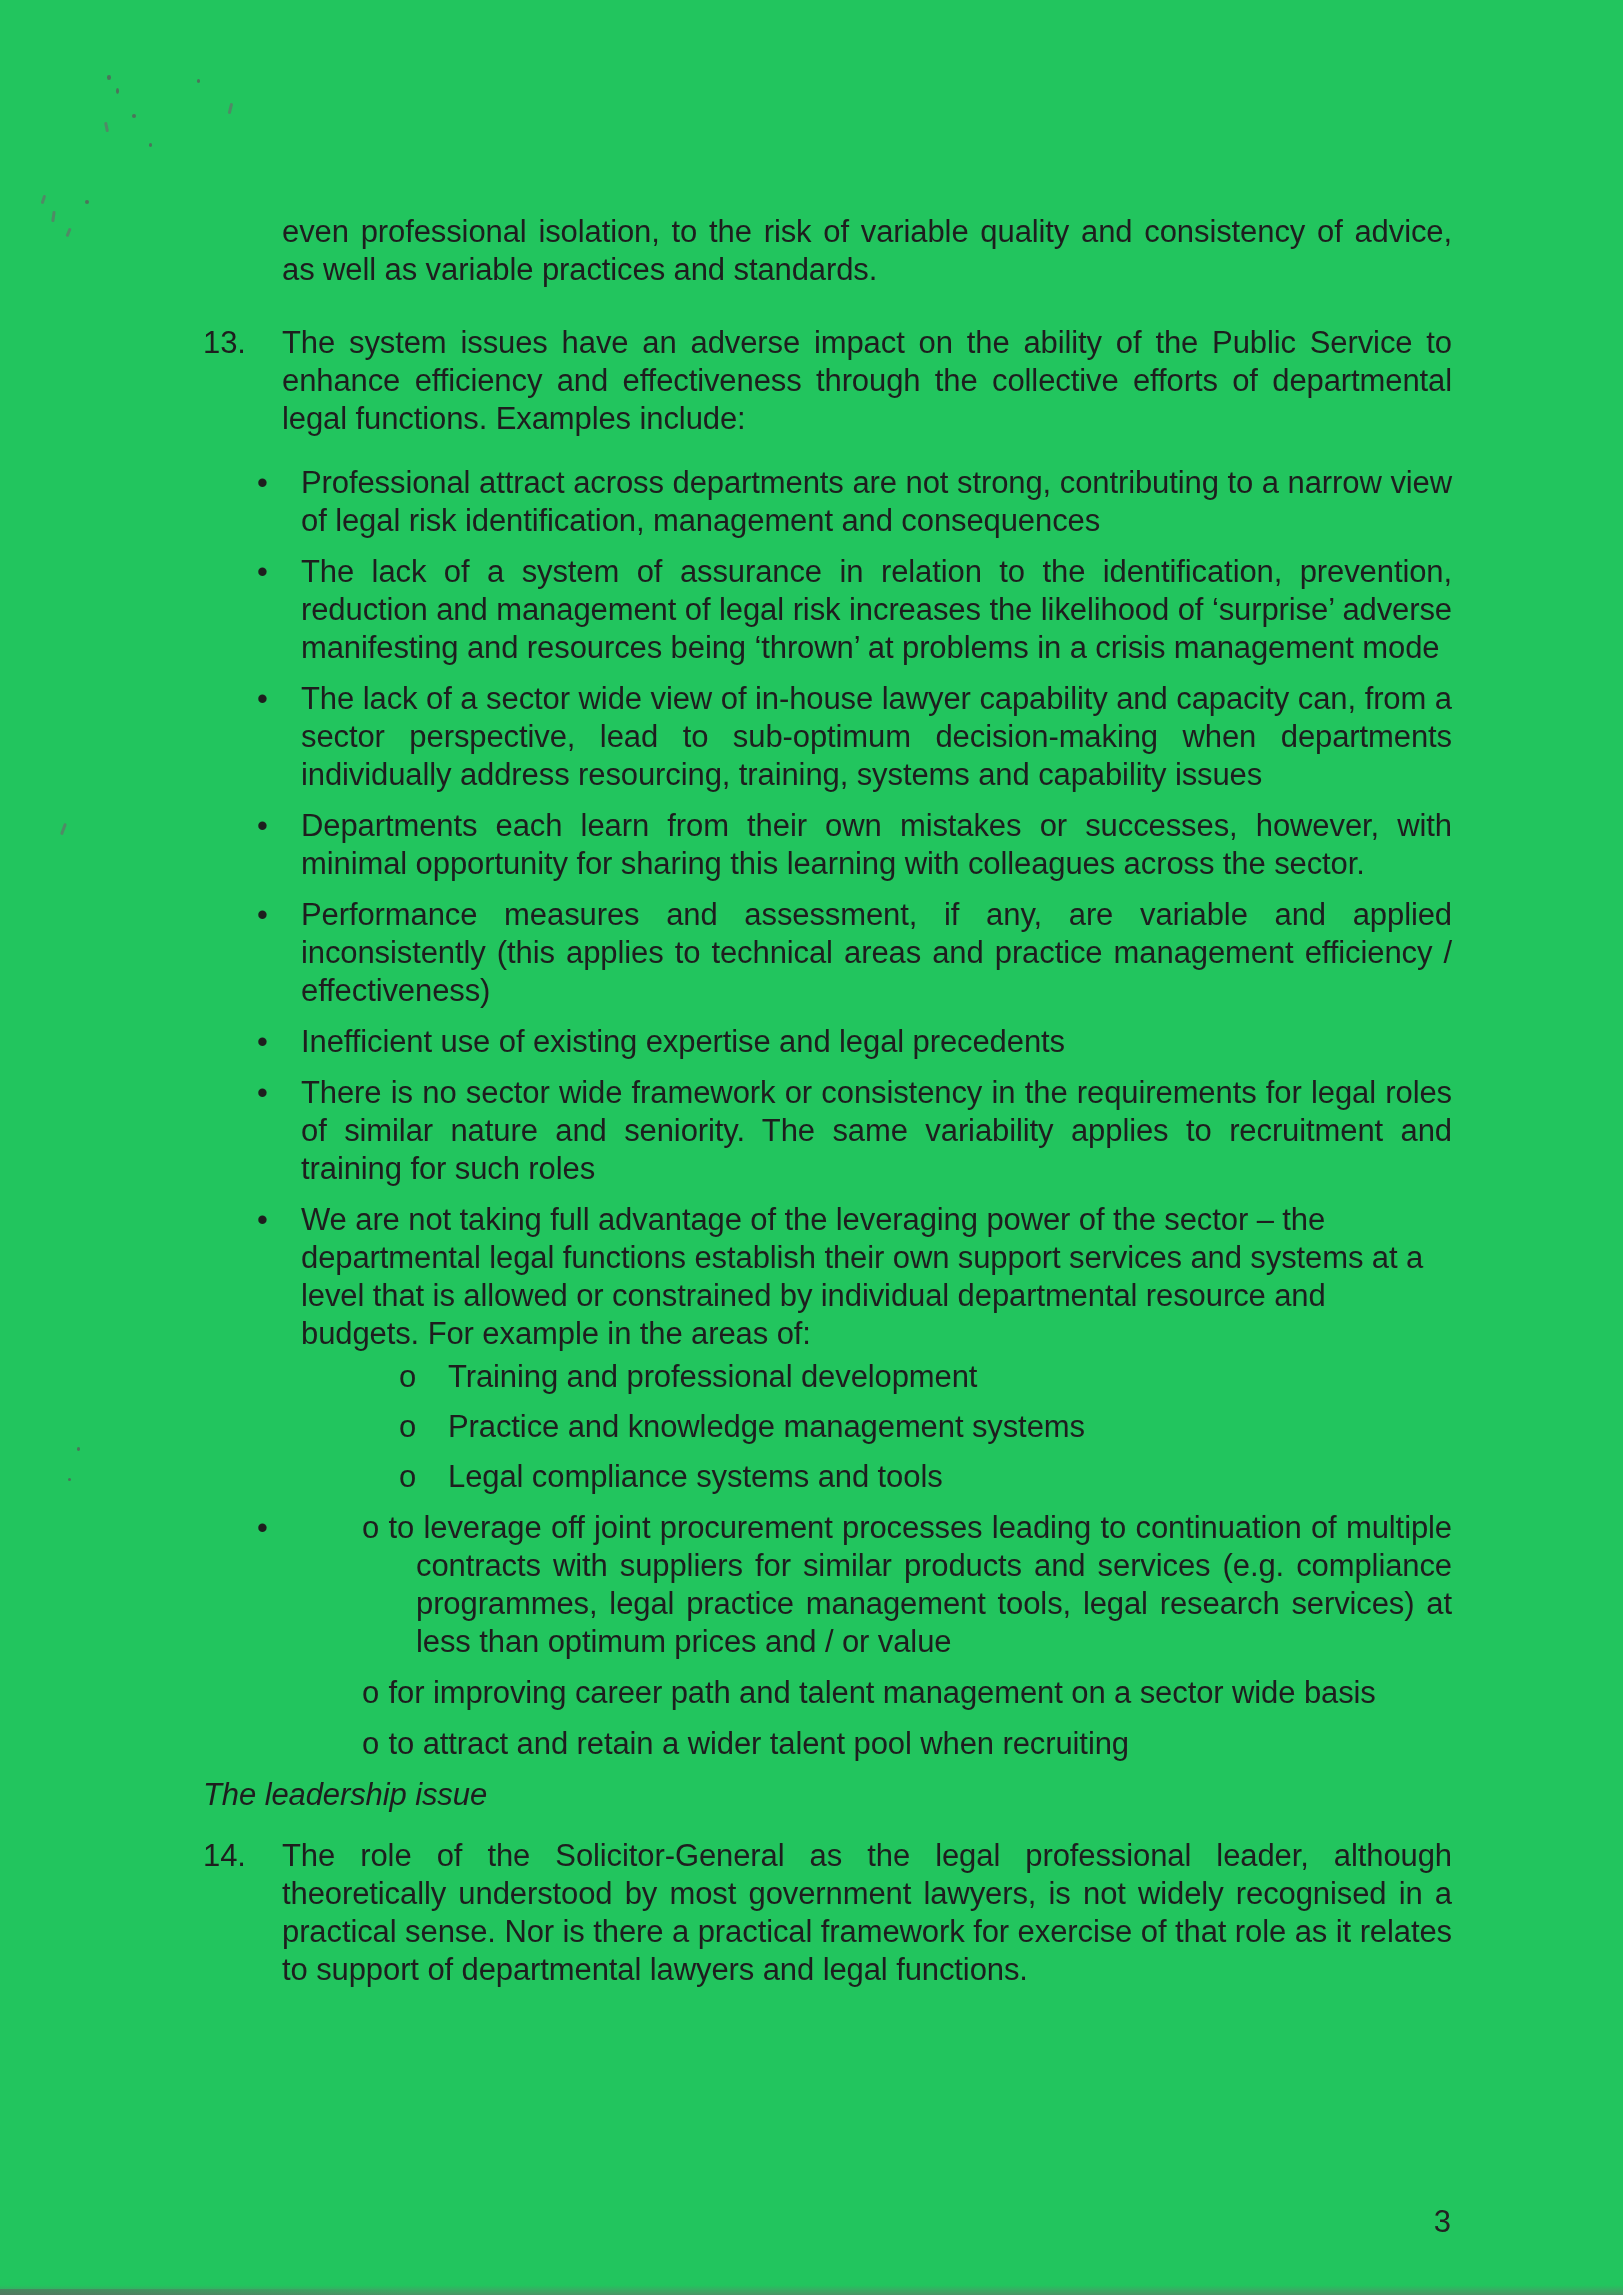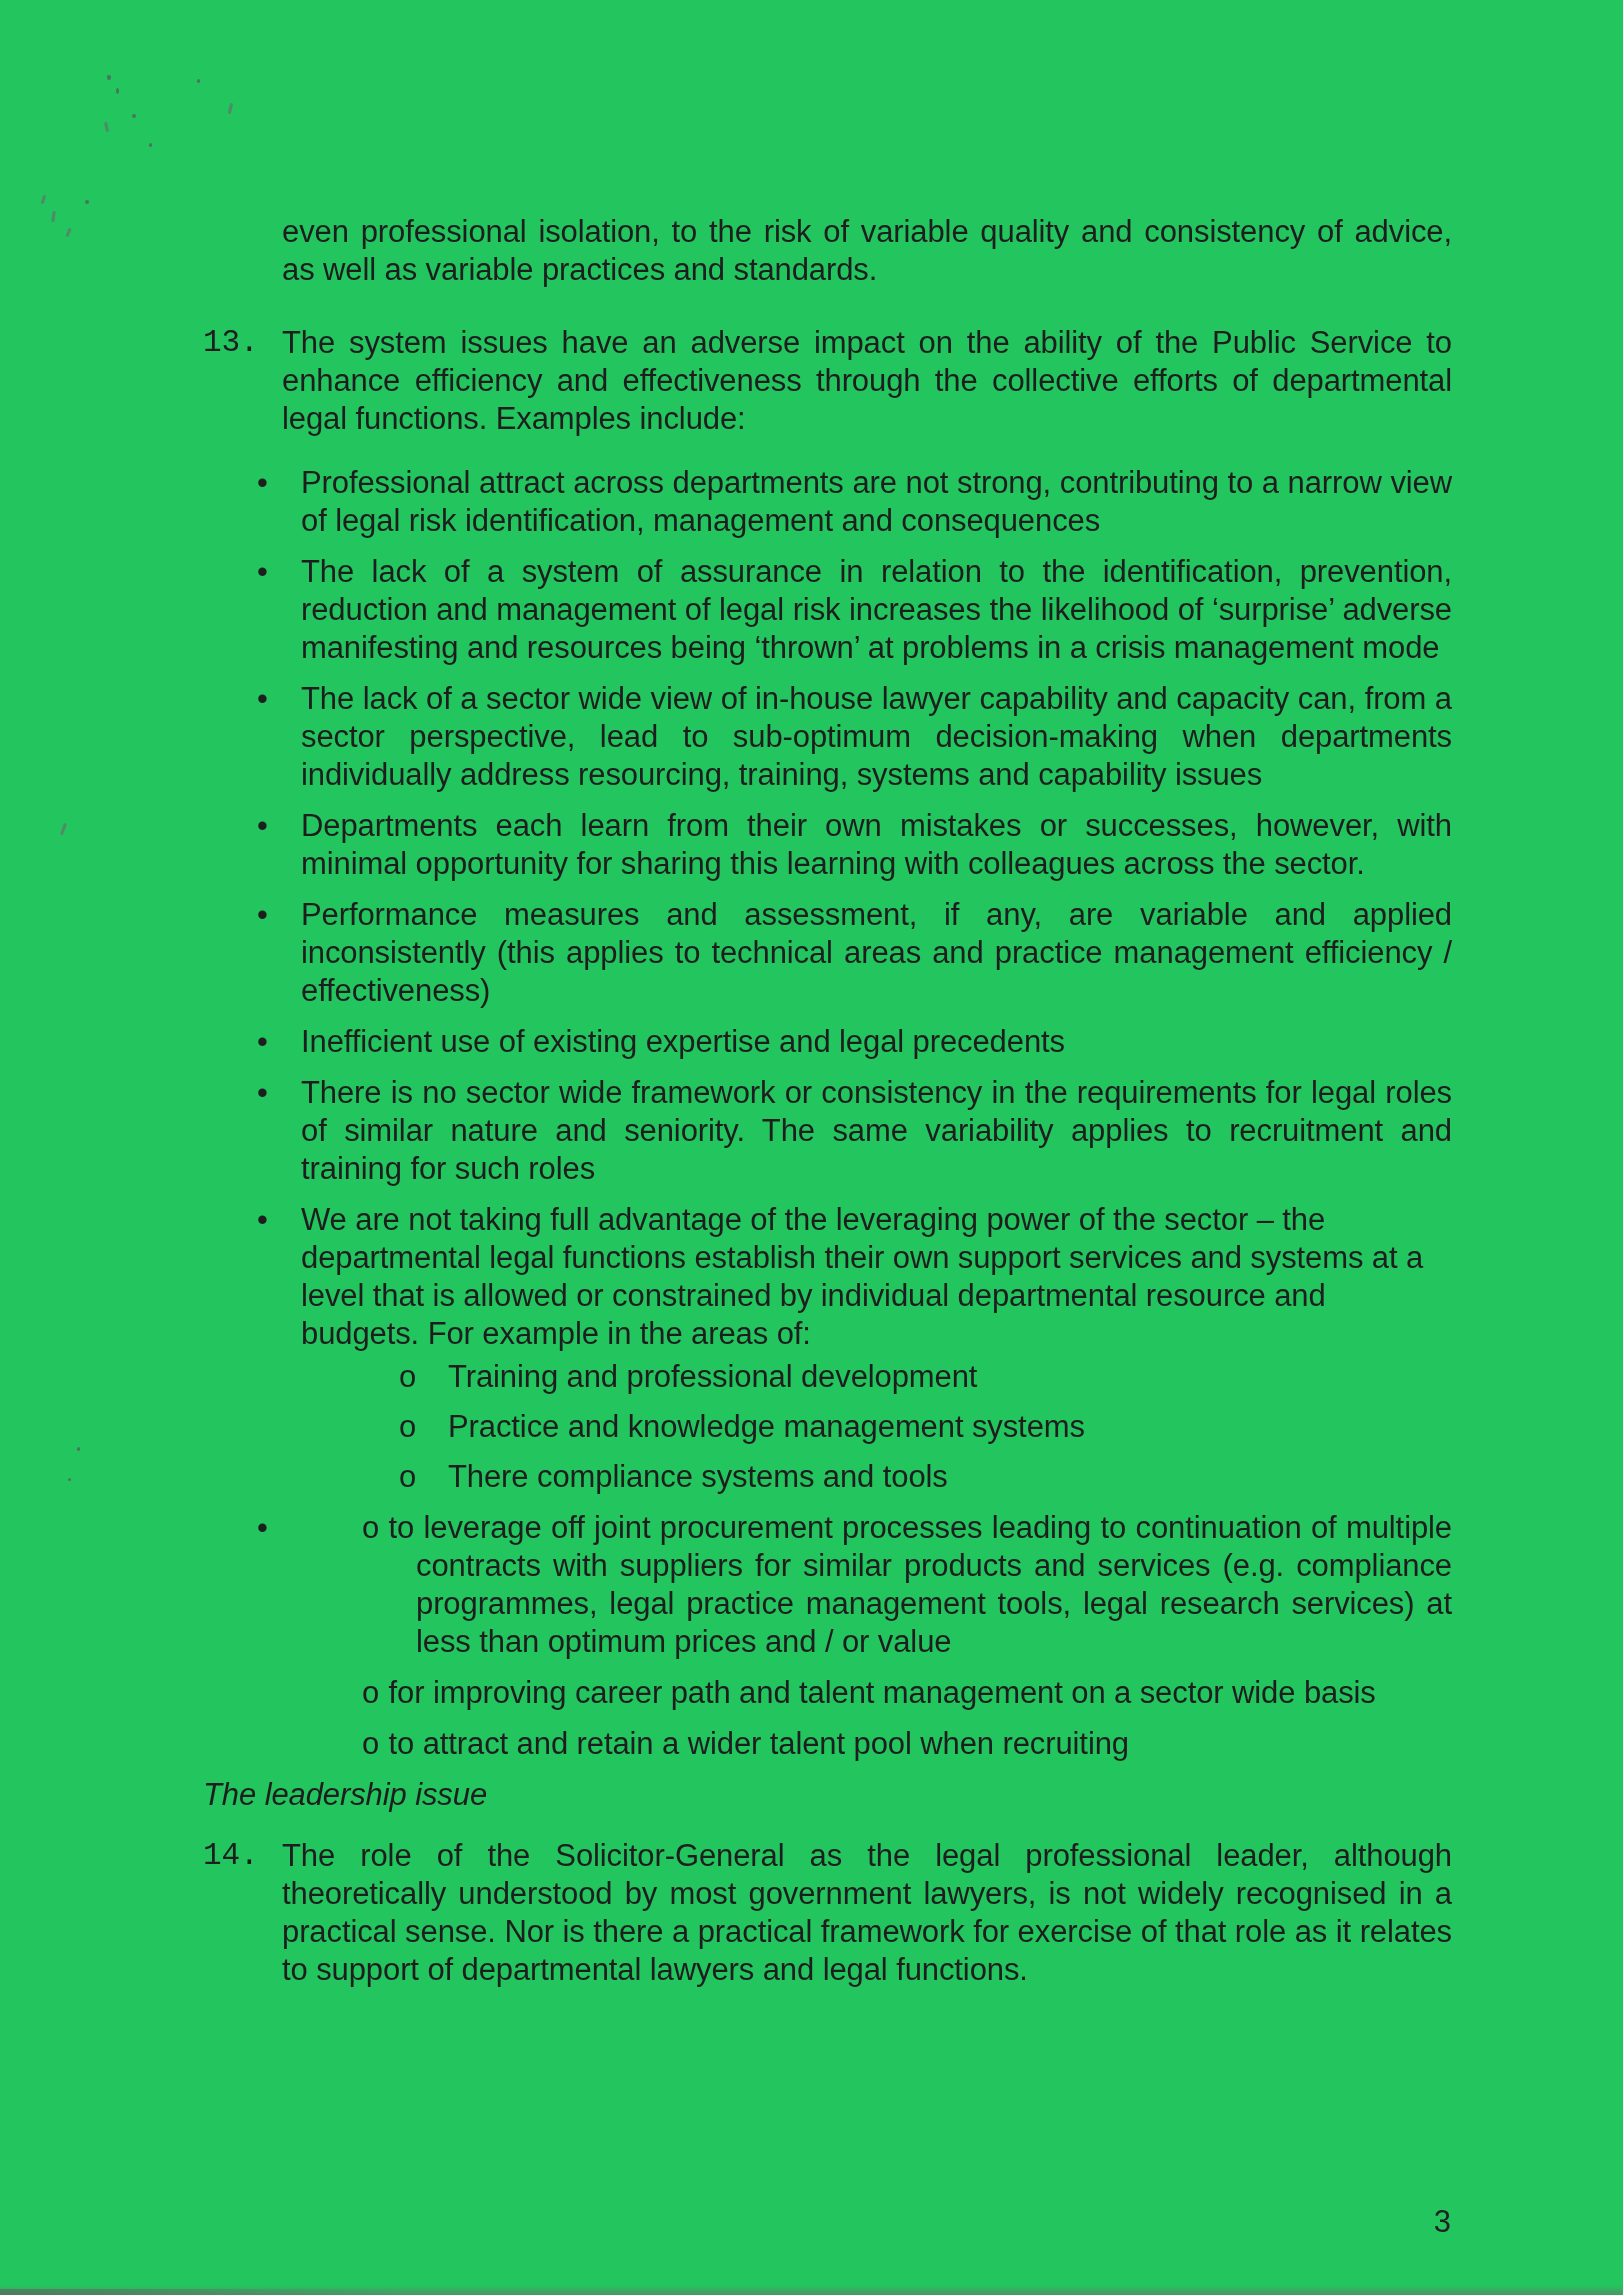--- a/index.html
+++ b/index.html
@@ -11,21 +11,21 @@
   }
   .content {
     position:absolute; left:203px; top:213px; width:1249px;
     font-size:31px; line-height:38px; letter-spacing:-0.1px;
   }
   p, ul, li { margin:0; padding:0; }
   .just { text-align:justify; }
   .indent { padding-left:79px; }
   .para-intro { margin-bottom:35px; }
   .numbered { position:relative; padding-left:79px; margin-bottom:26px; }
-  .numbered .num { position:absolute; left:0; top:0;font-family:Liberation Mono, monospace; }
+  .numbered .num { position:absolute; left:0; top:0; }
   ul.main { list-style:none; margin-top:10.5px; }
   ul.main > li { position:relative; padding-left:98px; margin-bottom:13px; }
   .bm { position:absolute; left:54px; top:0; }
   .txt { display:block; }
   ul.subA { list-style:none; margin-top:5.2px; }
   ul.subA > li { position:relative; padding-left:147px; margin-bottom:11.8px; }
   ul.subA .bm-sub { position:absolute; left:98px; top:0; }
   ul.subB { list-style:none; margin-top:3.9px; }
   ul.subB > li { position:relative; padding-left:115px; margin-bottom:13px; }
   ul.subB > li .txt { text-indent:-27.5px; }
@@ -118,21 +118,21 @@
           <li>
             <span class="bm-sub">o</span>
             <span class="txt">Training and professional development</span>
           </li>
           <li>
             <span class="bm-sub">o</span>
             <span class="txt">Practice and knowledge management systems</span>
           </li>
           <li>
             <span class="bm-sub">o</span>
-            <span class="txt">There compliance systems and tools</span>
+            <span class="txt">Legal compliance systems and tools</span>
           </li>
         </ul>
       </li>
 
       <li>
         <span class="bm">•</span>
         <ul class="subB">
           <li>
             <span class="bm-sub">o</span>
             <span class="txt just">to leverage off joint procurement processes leading to continuation of multiple contracts with suppliers for similar products and services (e.g. compliance programmes, legal practice management tools, legal research services) at less than optimum prices and / or value</span>

